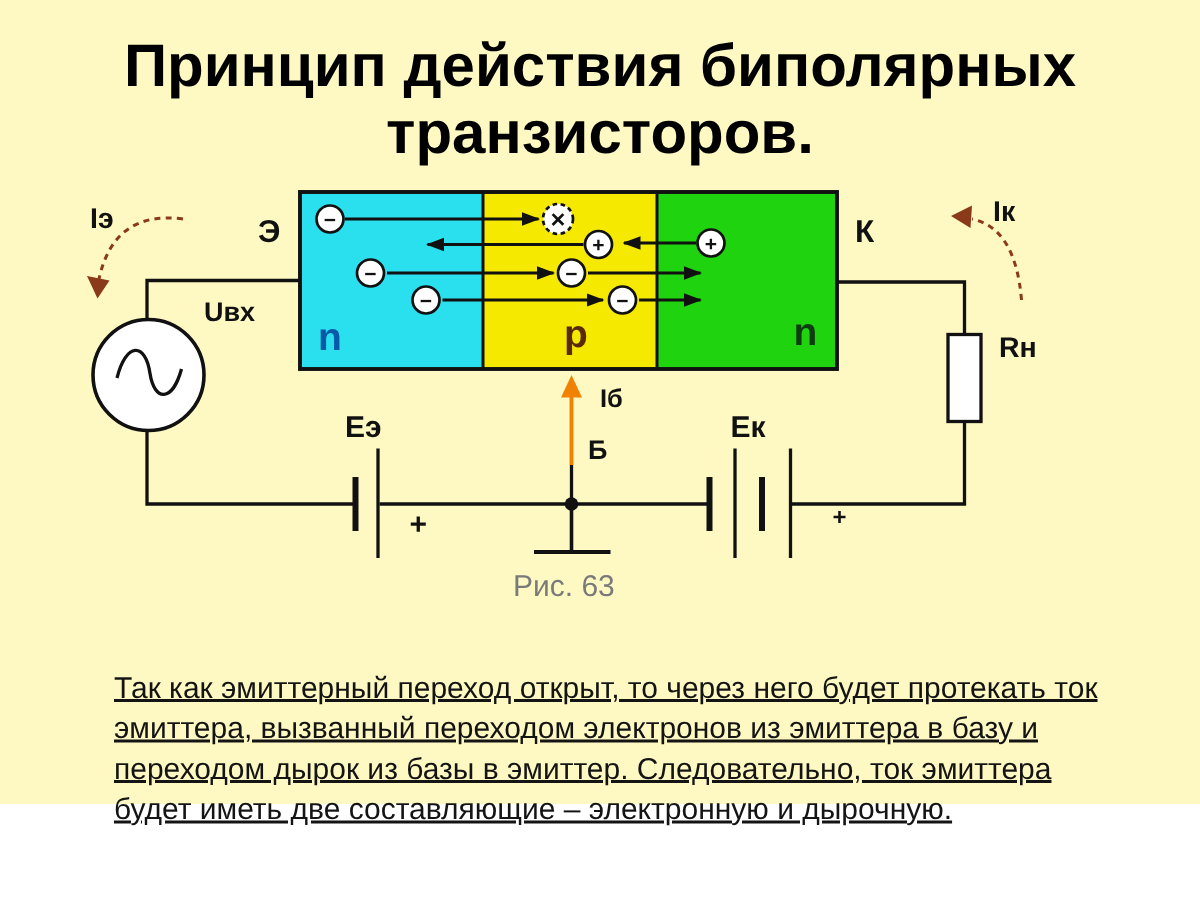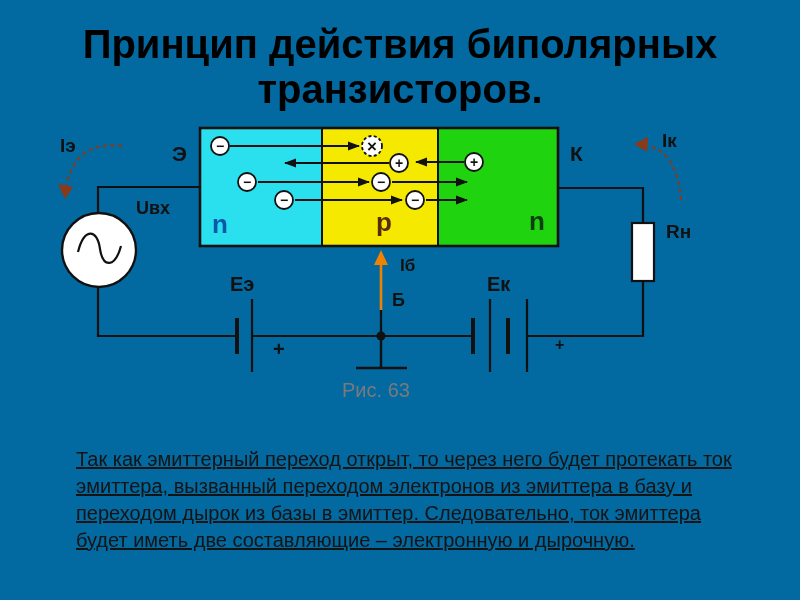--- a/index.html
+++ b/index.html
@@ -1,17 +1,17 @@
 <!DOCTYPE html>
 <html><head>
 <meta charset="utf-8">
 <style>
   html,body{margin:0;padding:0;width:800px;height:600px;background:#ffffff;overflow:hidden;
             font-family:"Liberation Sans",sans-serif;}
-  .stage{position:relative;width:800px;height:600px;background:#0369a1;}
+  .stage{position:relative;width:800px;height:536px;background:#fef9c3;}
   .title{position:absolute;left:0;top:22px;width:800px;text-align:center;
          font-size:40px;font-weight:bold;color:#000;line-height:45px;white-space:pre-line;}
   .body-text{position:absolute;left:76px;top:446px;width:720px;
              font-size:20px;color:#141414;line-height:27px;white-space:pre-line;text-decoration:underline;}
   svg{position:absolute;left:0;top:0;}
   text{font-family:"Liberation Sans",sans-serif;}
   .lbl{font-weight:bold;fill:#111;}
   .wire{stroke:#111;stroke-width:2.2;fill:none;}
   .particle-circle{fill:#ffffff;stroke:#111;stroke-width:1.8;}
   .particle-sym{font-weight:bold;fill:#111;text-anchor:middle;}

